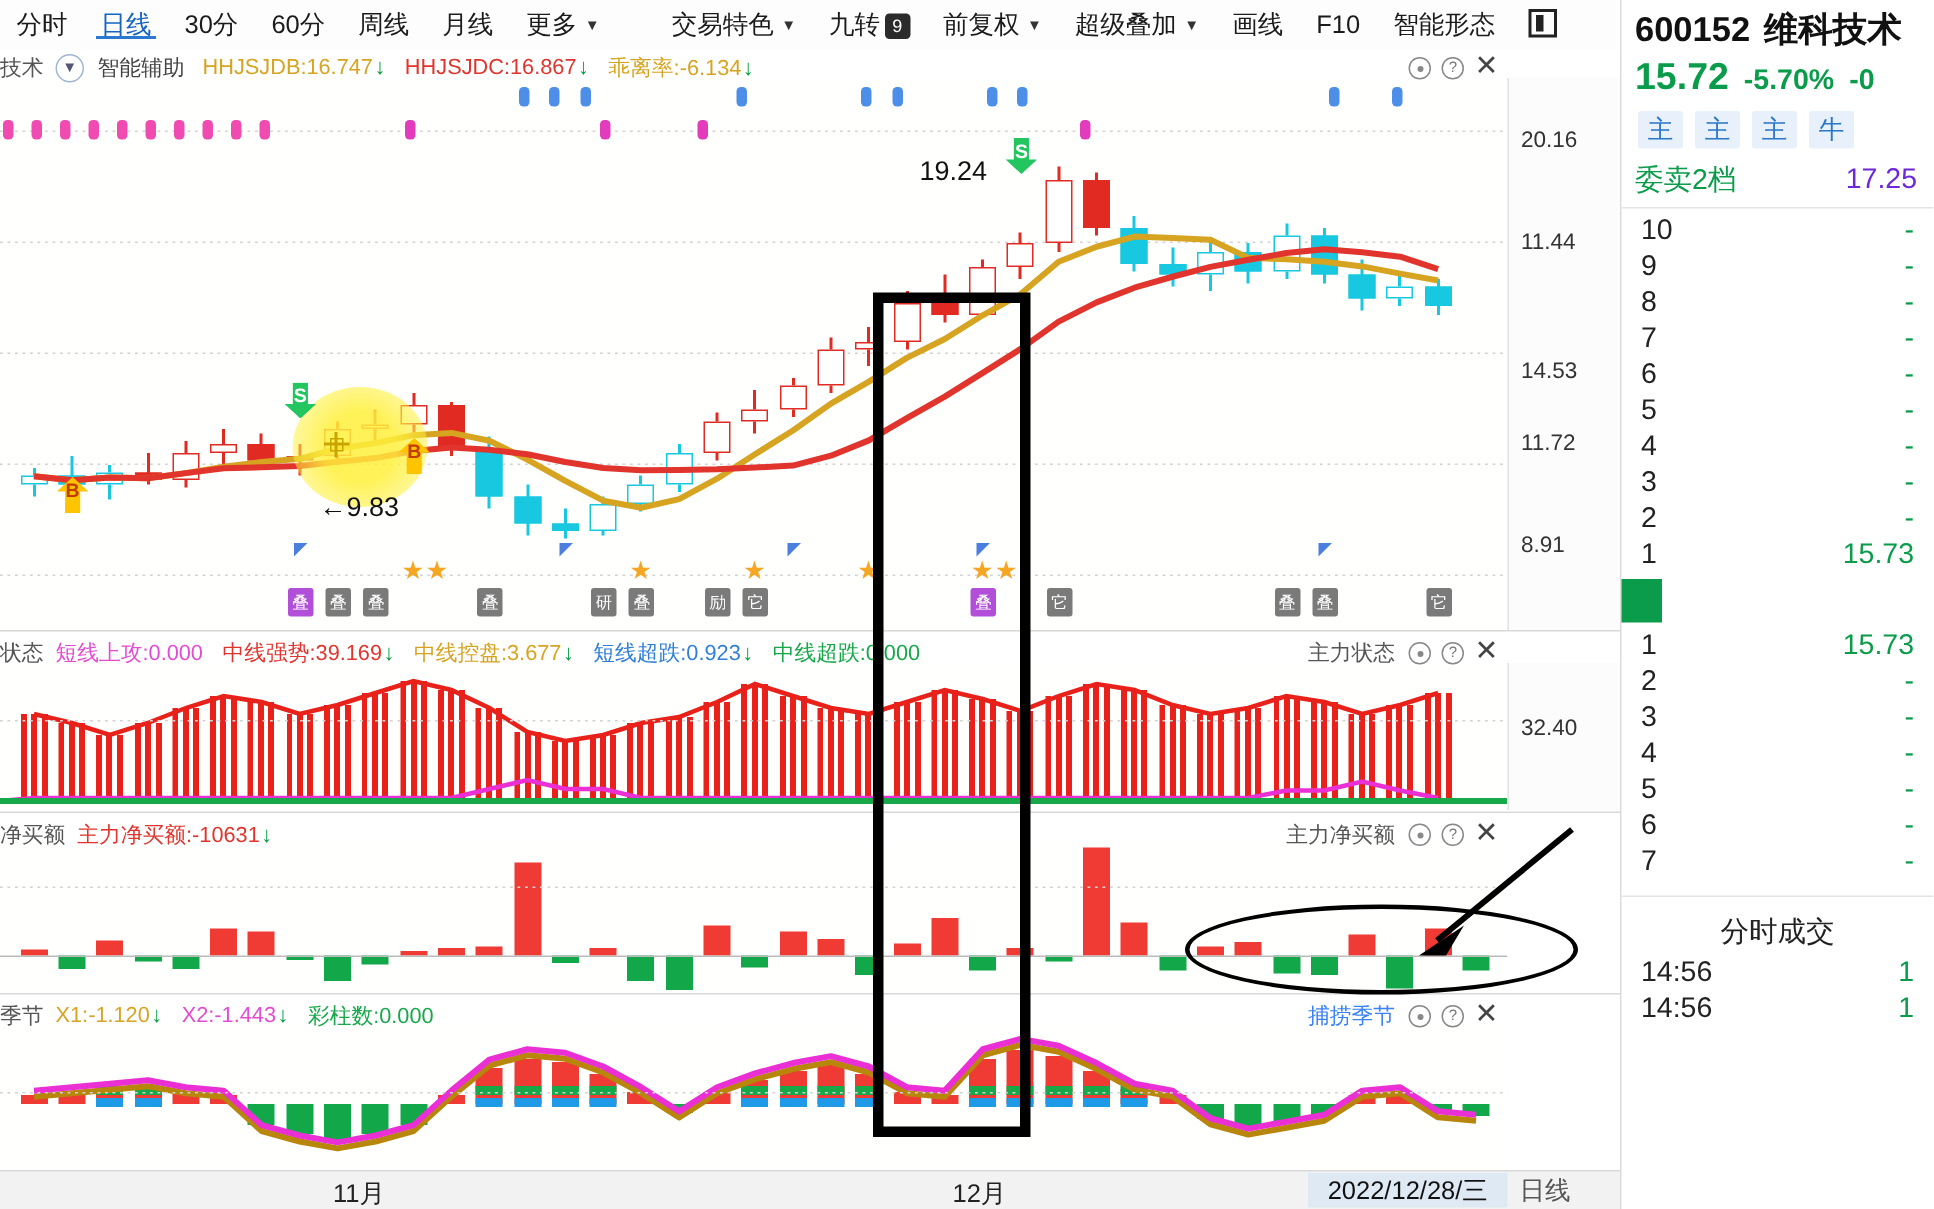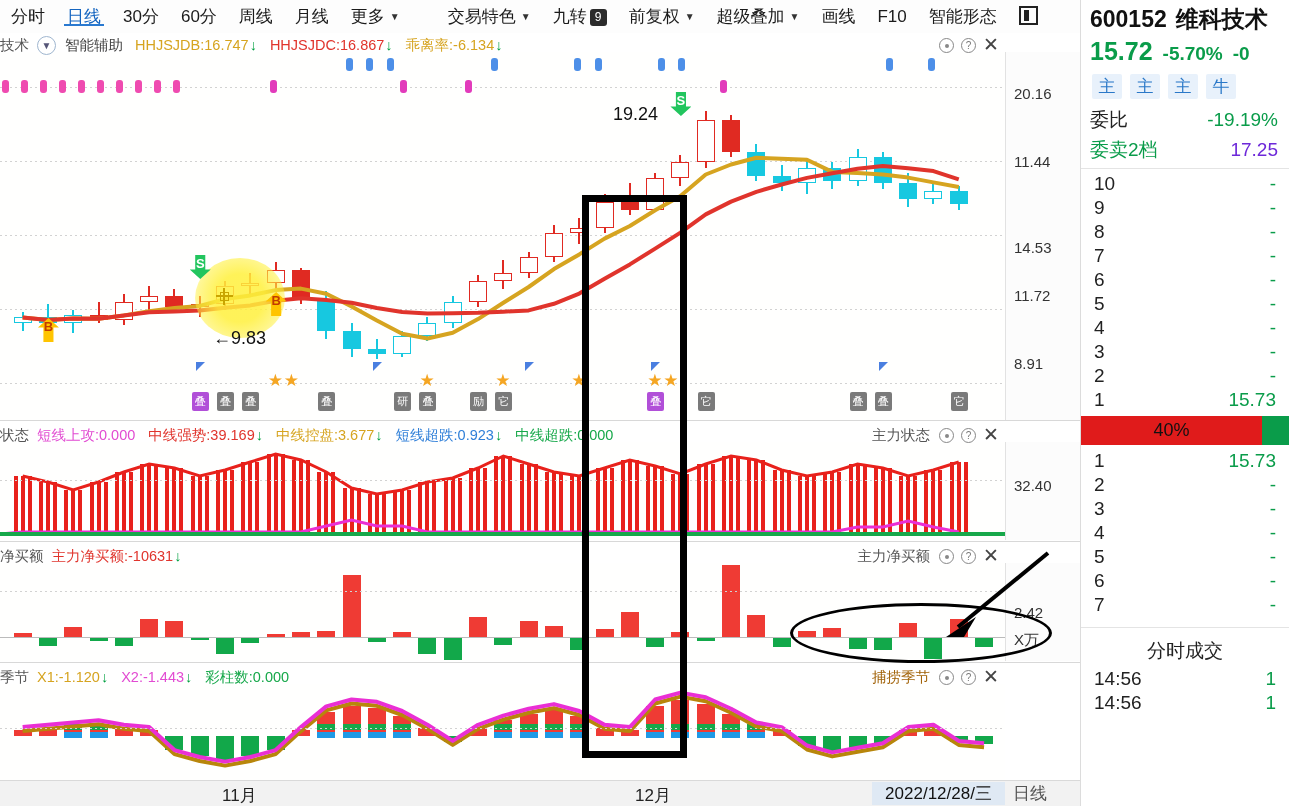--- a/index.html
+++ b/index.html
@@ -484,33 +484,29 @@
       <div class="vbar" style="left: 823.25px; top: 65px; width: 18px; height: 9px; background: rgb(239, 59, 52);"></div>
       <div class="vbar" style="left: 848.55px; top: 74px; width: 18px; height: 12px; background: rgb(18, 168, 74);"></div>
       <div class="vbar" style="left: 873.85px; top: 74px; width: 18px; height: 13px; background: rgb(18, 168, 74);"></div>
       <div class="vbar" style="left: 899.15px; top: 60px; width: 18px; height: 14px; background: rgb(239, 59, 52);"></div>
       <div class="vbar" style="left: 924.45px; top: 74px; width: 18px; height: 22px; background: rgb(18, 168, 74);"></div>
       <div class="vbar" style="left: 949.75px; top: 56px; width: 18px; height: 18px; background: rgb(239, 59, 52);"></div>
       <div class="vbar" style="left: 975.05px; top: 74px; width: 18px; height: 10px; background: rgb(18, 168, 74);"></div>
       <div class="gridline" style="top: 28px;"></div>
       <div style="position: absolute; left: 0px; top: 74px; width: 1005px; height: 1px; background: rgb(187, 187, 187);"></div>
     </div>
-  <div class="axis-col" style="top:563px;height:98px;">
-    <div class="axis-lbl" style="top:41px;">2.42</div>
-    <div class="axis-lbl" style="top:68px;">X万</div>
-  </div>
 
   <div class="panel-sep" style="top:662px;"></div>
   <div class="indhdr" style="top:665px; width:1005px;">
     <span class="lbl">季节</span>
     <span class="fld" style="color:#d6a420;"><span>X1:-1.120</span><span class="arrow-dn">↓</span></span>
     <span class="fld" style="color:#e24bd2;"><span>X2:-1.443</span><span class="arrow-dn">↓</span></span>
     <span class="fld" style="color:#17a84a;">彩柱数:0.000</span>
     <span class="hdr-right">
-      <span style="color:#a16207;margin-right:2px;">捕捞季节</span>
+      <span style="color:#3b82f6;margin-right:2px;">捕捞季节</span>
       <span class="circ-icon"></span>
       <span class="q-icon">?</span>
       <span class="x-icon">✕</span>
     </span>
   </div>
   <div class="panel" id="panel4" style="top:684px; height:96px;">
       <div style="position: absolute; left: 13.65px; width: 18px; top: 46px; height: 6px; background: rgb(239, 59, 52);"></div>
       <div style="position: absolute; left: 38.95px; width: 18px; top: 44px; height: 8px; background: rgb(239, 59, 52);"></div>
       <div style="position: absolute; left: 64.25px; width: 18px; top: 42px; height: 10px; background: rgb(239, 59, 52);"></div>
       <div style="position: absolute; left: 64.25px; top: 40px; width: 18px; height: 6px; background: rgb(23, 168, 74);"></div>
@@ -609,24 +605,20 @@
       <span class="pct">-5.70%</span>
       <span class="chg">-0</span>
     </div>
     <div class="q-chips">
       <div class="chip">主</div>
       <div class="chip">主</div>
       <div class="chip">主</div>
       <div class="chip">牛</div>
     </div>
     <div class="q-row">
-      <span class="k">委比</span>
-      <span style="color:#0a9c4a;">-19.19%</span>
-    </div>
-    <div class="q-row">
       <span style="color:#0a9c4a;">委卖2档</span>
       <span style="color:#6d28d9;">17.25</span>
     </div>
     <div class="q-sep"></div>
 
     <div>
       <div class="lvl-row">
           <span class="l">10</span>
           <span class="v">-</span>
         </div>
@@ -662,21 +654,20 @@
           <span class="l">2</span>
           <span class="v">-</span>
         </div>
       <div class="lvl-row">
           <span class="l">1</span>
           <span class="v">15.73</span>
         </div>
     </div>
 
     <div class="pctbar">
-      <div class="red" style="width:87%;">40%</div>
       <div class="grn" style="width:13%;"></div>
     </div>
 
     <div>
       <div class="lvl-row">
           <span class="l">1</span>
           <span class="v">15.73</span>
         </div>
       <div class="lvl-row">
           <span class="l">2</span>

